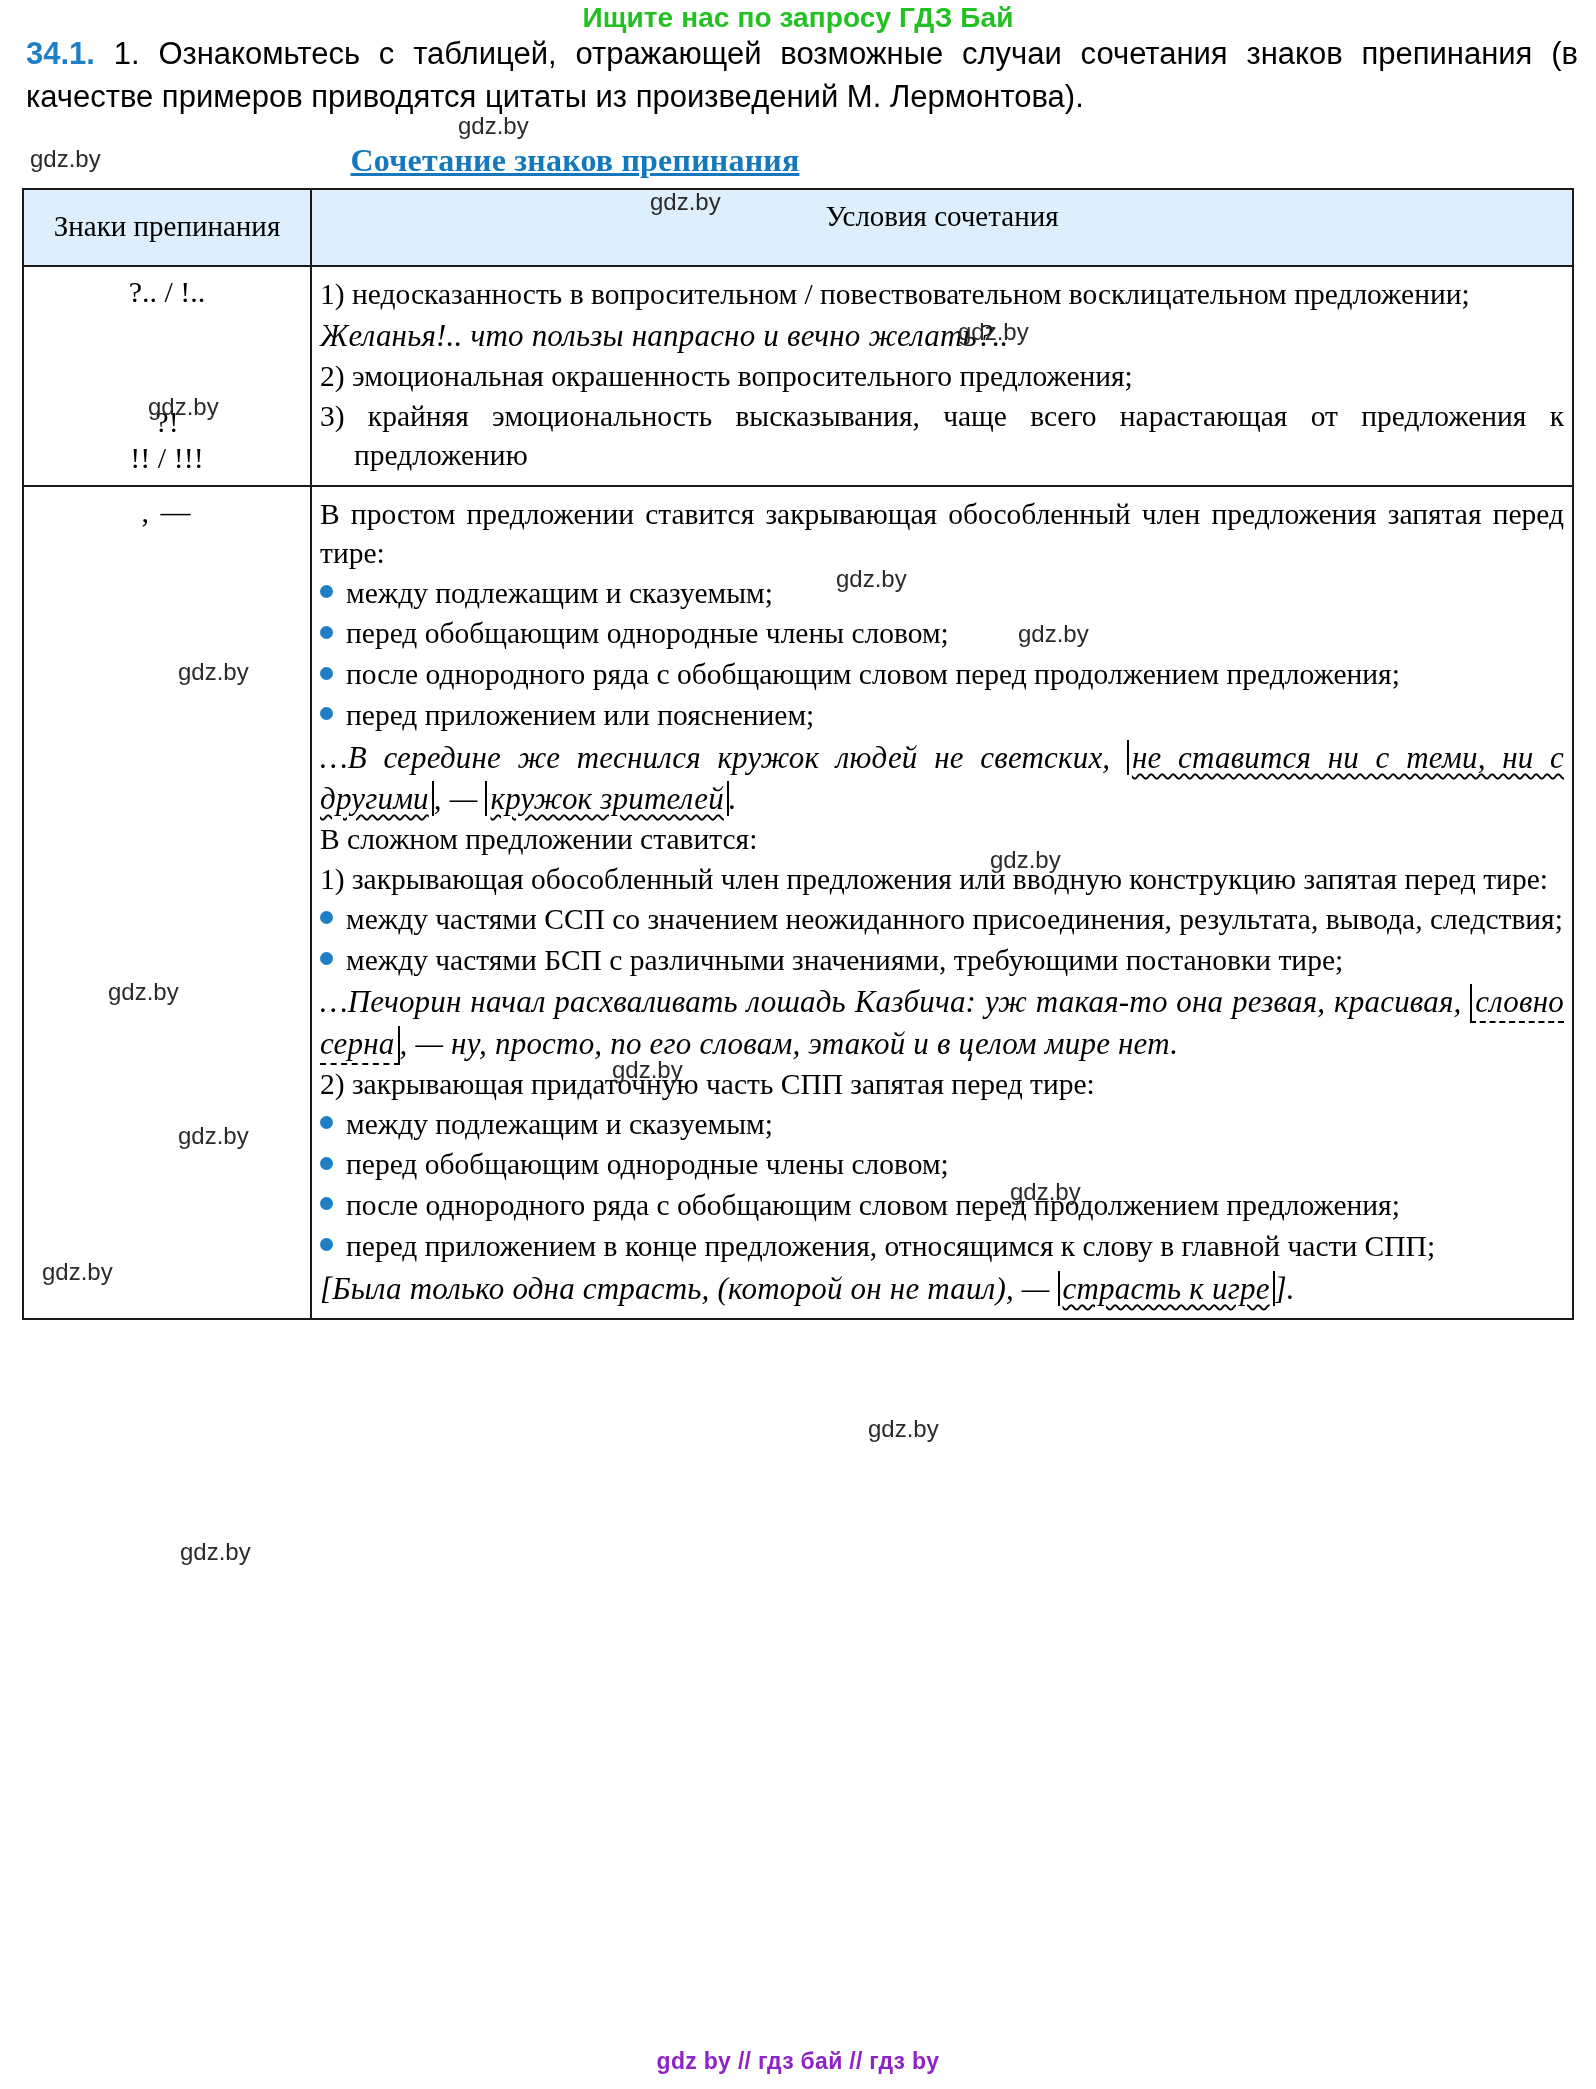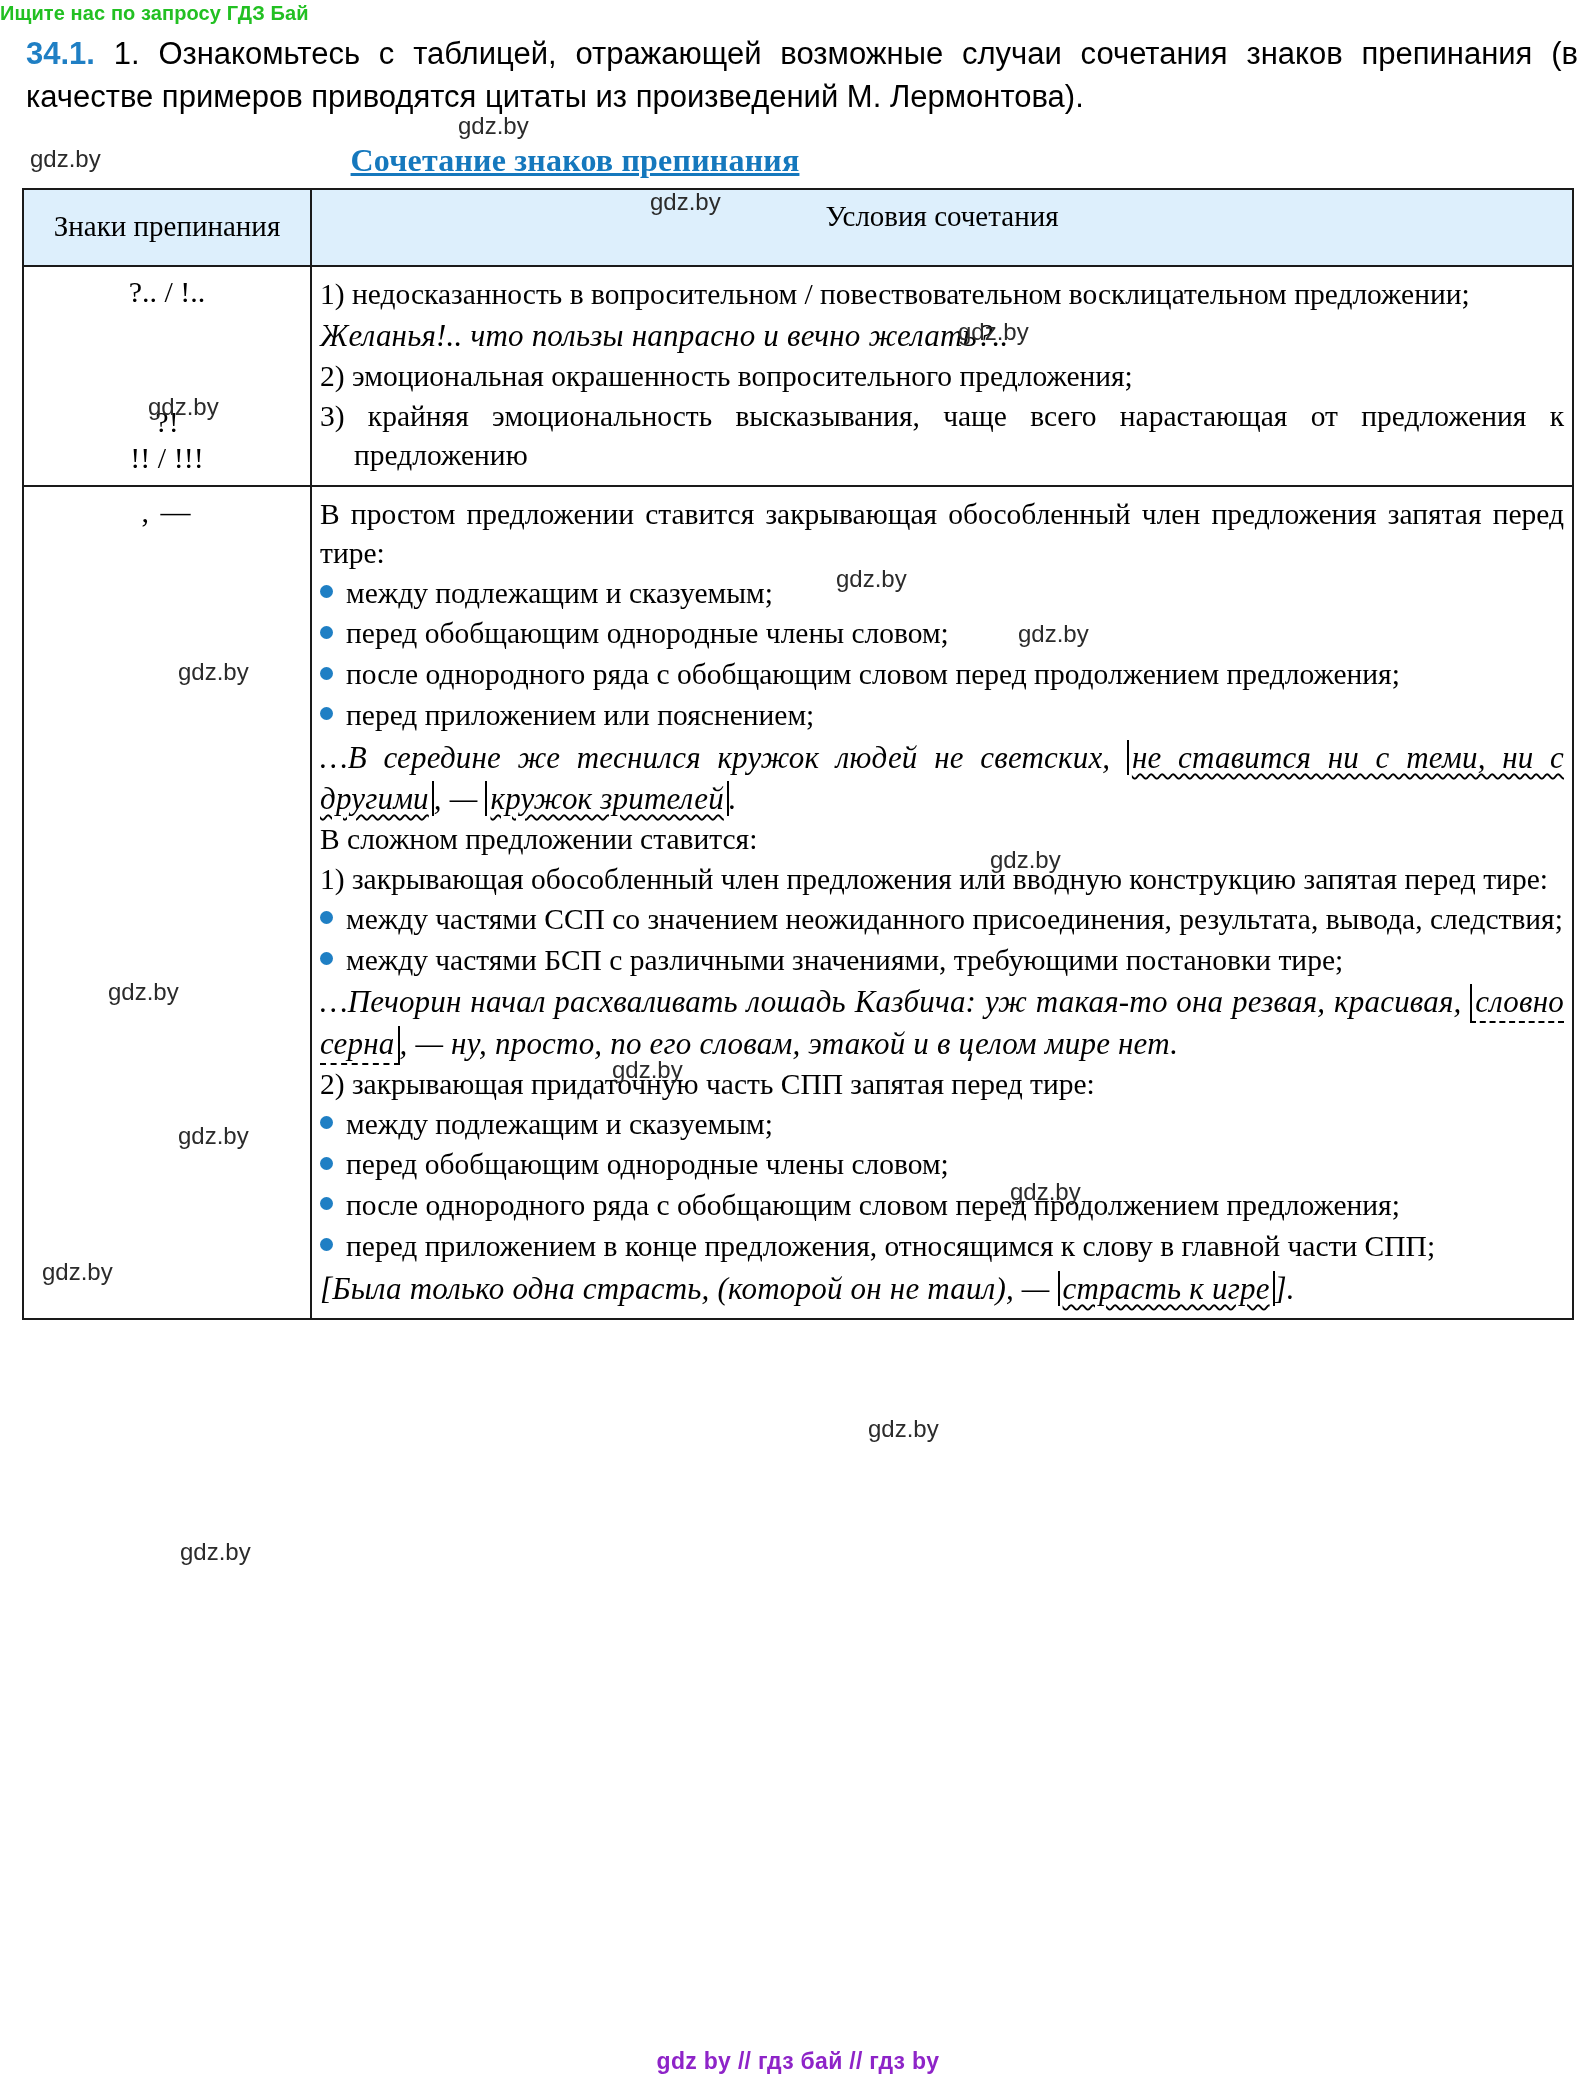--- a/index.html
+++ b/index.html
@@ -16,23 +16,23 @@
     color: #000000;
     overflow: hidden;
   }
 
   
   .promo-line {
     position: absolute;
     top: 2px;
     left: 0;
     width: 100%;
-    text-align: left;
-    font-family: "Liberation Sans", sans-serif;
-    font-size: 20px;
+    text-align: center;
+    font-family: "Liberation Sans", sans-serif;
+    font-size: 28px;
     font-weight: 700;
     color: #22c022;
     letter-spacing: .1px;
   }
 
   
   .intro {
     position: absolute;
     top: 33px;
     left: 26px;

